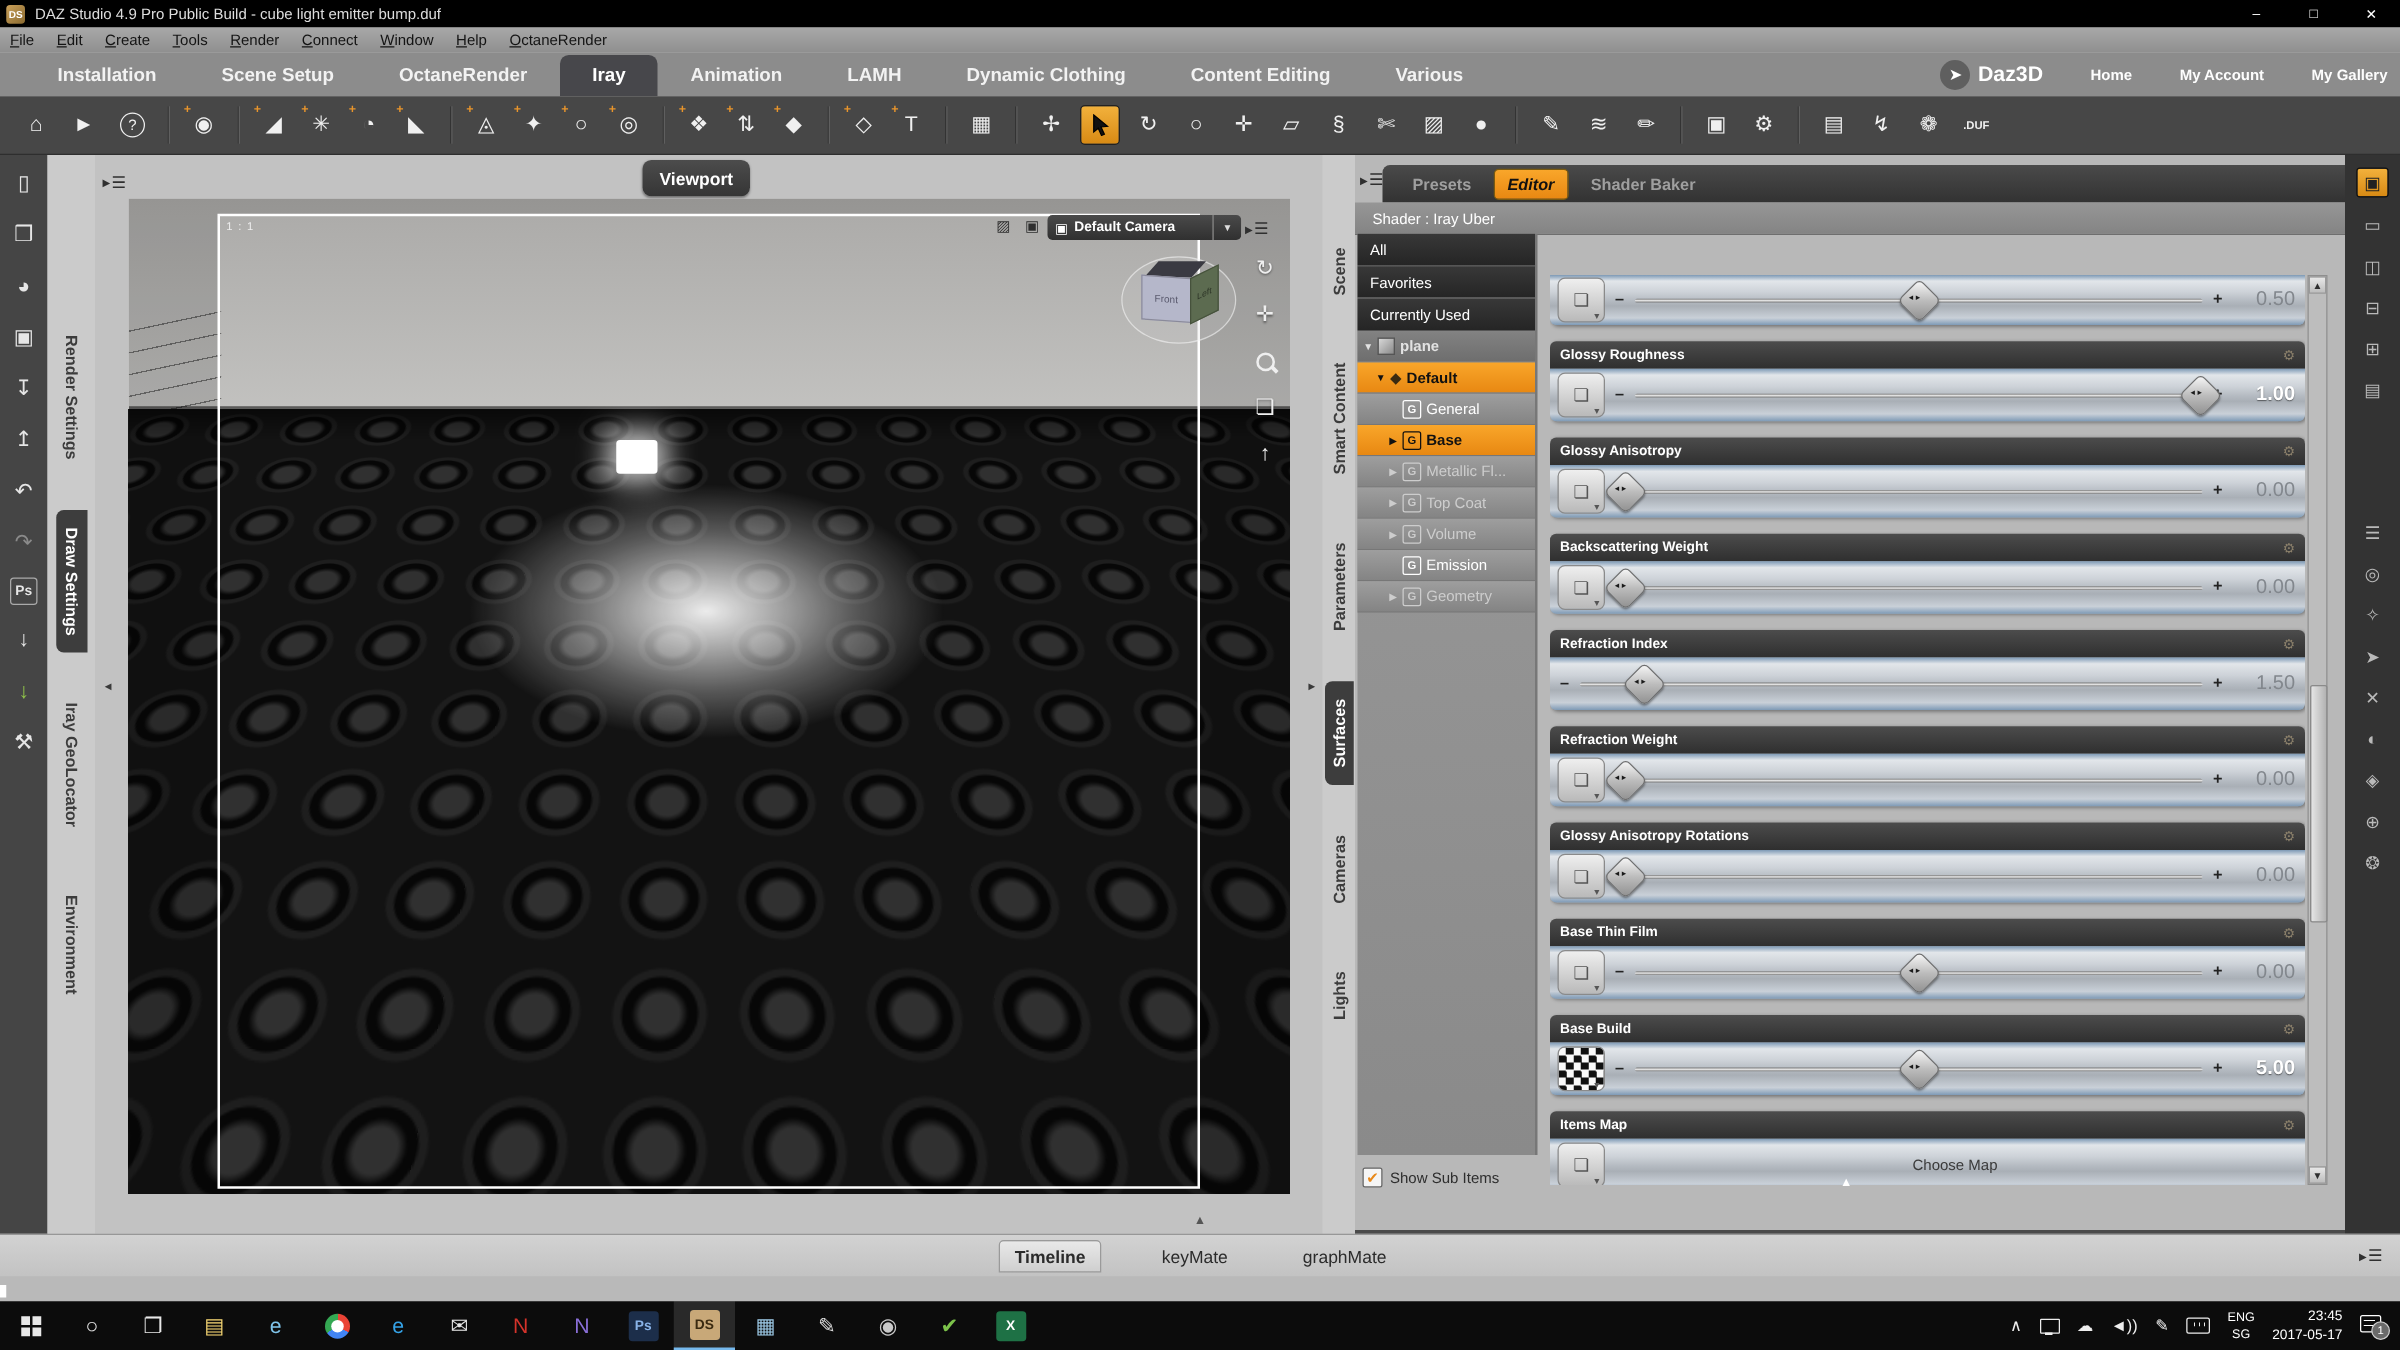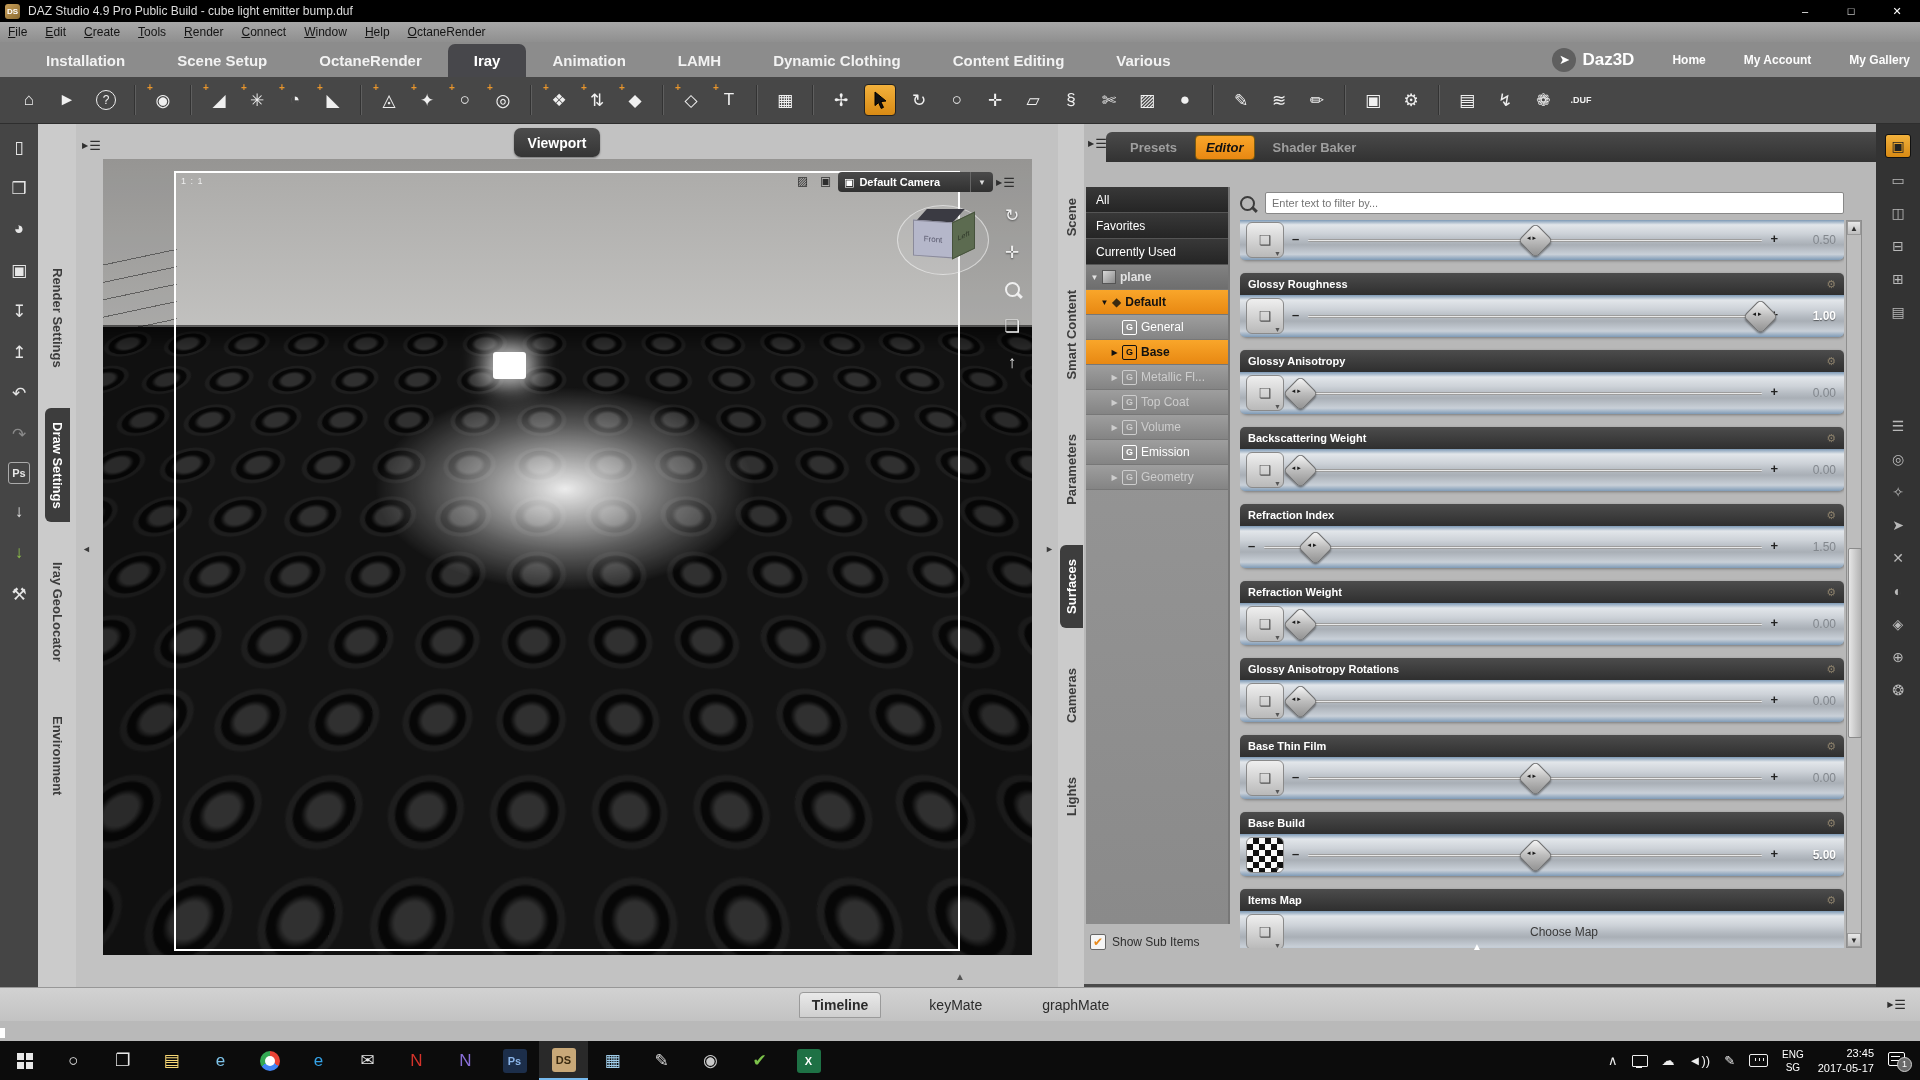--- a/index.html
+++ b/index.html
@@ -107,21 +107,21 @@
   .mapbtn .corner{position:absolute;right:2px;bottom:0px;font-size:7px;color:#555;}
   .mapbtn.checker{background:repeating-conic-gradient(#111 0% 25%,#fafafa 0% 50%) 0 0/12px 12px;}
   .track{position:relative;flex:1;height:34px;}
   .tline{position:absolute;left:18px;right:18px;top:16px;height:3px;background:linear-gradient(#777,#e8e8e8 50%,#777);border-radius:2px;}
   .tminus,.tplus{position:absolute;top:8px;font-size:13px;font-weight:bold;color:#222;}
   .tminus{left:2px;}
   .tplus{right:2px;}
   .hwrap{position:absolute;top:17px;width:0;height:0;}
   .hd{position:absolute;left:-12px;top:-12px;width:23px;height:23px;transform:rotate(45deg);background:linear-gradient(135deg,#fafafa,#bcbcbc 50%,#8f8f8f);border:1px solid #6e6e6e;border-radius:5px;box-shadow:1px 1px 2px rgba(0,0,0,.45);}
   .harr{position:absolute;left:-8px;top:-6px;width:16px;font-size:7px;color:#1a1a1a;letter-spacing:2px;}
-  .val{width:50px;text-align:right;font-size:12px;color:#82878d;padding-right:2px;flex:none;}
+  .val{width:50px;text-align:right;font-size:16px;color:#82878d;padding-right:2px;flex:none;}
   .val.hot{color:#fff;font-weight:bold;text-shadow:0 1px 1px rgba(0,0,0,.5);}
   .choosemap{flex:1;text-align:center;font-size:12px;color:#3a3a3a;}
   
   #pscroll{position:absolute;right:14px;top:96px;bottom:36px;width:16px;background:#bdbdbd;border:1px solid #8e8e8e;box-sizing:border-box;}
   .sarrow{position:absolute;left:0;width:14px;height:14px;display:flex;align-items:center;justify-content:center;font-size:8px;color:#2e2e2e;background:linear-gradient(#e8e8e8,#bdbdbd);border:1px solid #999;box-sizing:border-box;}
   #sthumb{position:absolute;left:1px;top:45%;width:12px;height:26%;background:linear-gradient(90deg,#e6e6e6,#b2b2b2);border:1px solid #8a8a8a;border-radius:2px;}
   #panel-up-tri{position:absolute;left:388px;bottom:32px;color:#fff;font-size:10px;}
   
   #rightrail{position:absolute;left:1876px;top:124px;width:44px;height:863px;background:#333;display:flex;flex-direction:column;align-items:center;padding-top:10px;box-sizing:border-box;gap:11px;}
   .rri{width:24px;height:22px;display:flex;align-items:center;justify-content:center;color:#b9b9b9;font-size:14px;border-radius:3px;}
@@ -416,20 +416,23 @@
       <div class="vtabR">Lights</div>
     </div>
 
   <div id="panel">
     <div id="panel-pane-icon" class="paneicon"><span class="tri">▶</span>☰</div>
     <div id="panelheader">
         <span class="ptab">Presets</span>
         <span class="ptab active">Editor</span>
         <span class="ptab">Shader Baker</span>
       </div>
+    <div id="shaderbar">
+      <span>Shader : Iray Uber</span>
+    </div>
     <div id="treecol">
         <div class="filterrow">All</div>
         <div class="filterrow">Favorites</div>
         <div class="filterrow">Currently Used</div>
         <div class="trow node" style="padding-left: 3px;">
           <span class="tarrow">▼</span>
           <span class="cubeic"></span>
           <span class="tlabel">plane</span>
         </div>
         <div class="trow sel" style="padding-left: 13px;">
@@ -469,24 +472,20 @@
         </div>
         <div class="trow dim" style="padding-left: 23px;">
           <span class="tarrow">▶</span>
           <span class="gbox">G</span>
           <span class="tlabel">Geometry</span>
         </div>
       </div>
     <div id="showsub">
       <span class="cb">✔</span>
       <span class="cblabel">Show Sub Items</span>
-    </div>
-    <div id="filterline">
-      <span class="mag magdark"></span>
-      <input id="filterinput" type="text" placeholder="Enter text to filter by..." style="">
     </div>
     <div id="props">
         <div class="card partial">
           <div class="cbody">
             <div class="mapbtn">
               <span>❏</span>
               <span class="corner">▼</span>
             </div>
             <div class="track">
               <div class="tline"></div>

